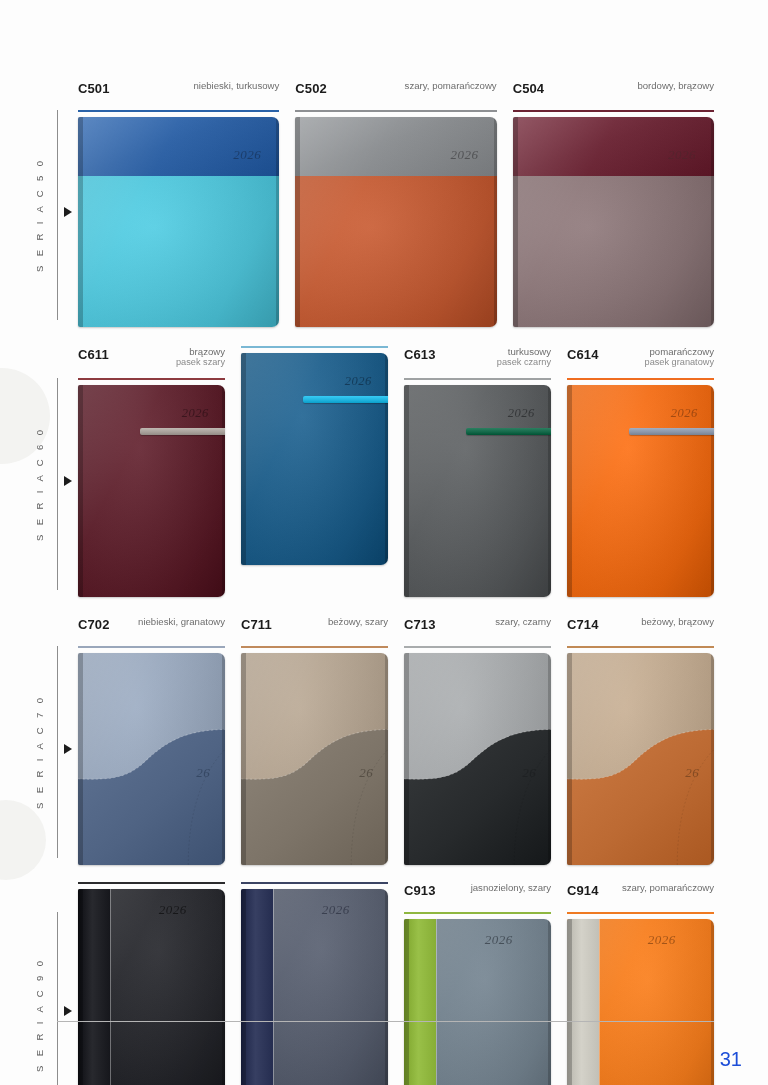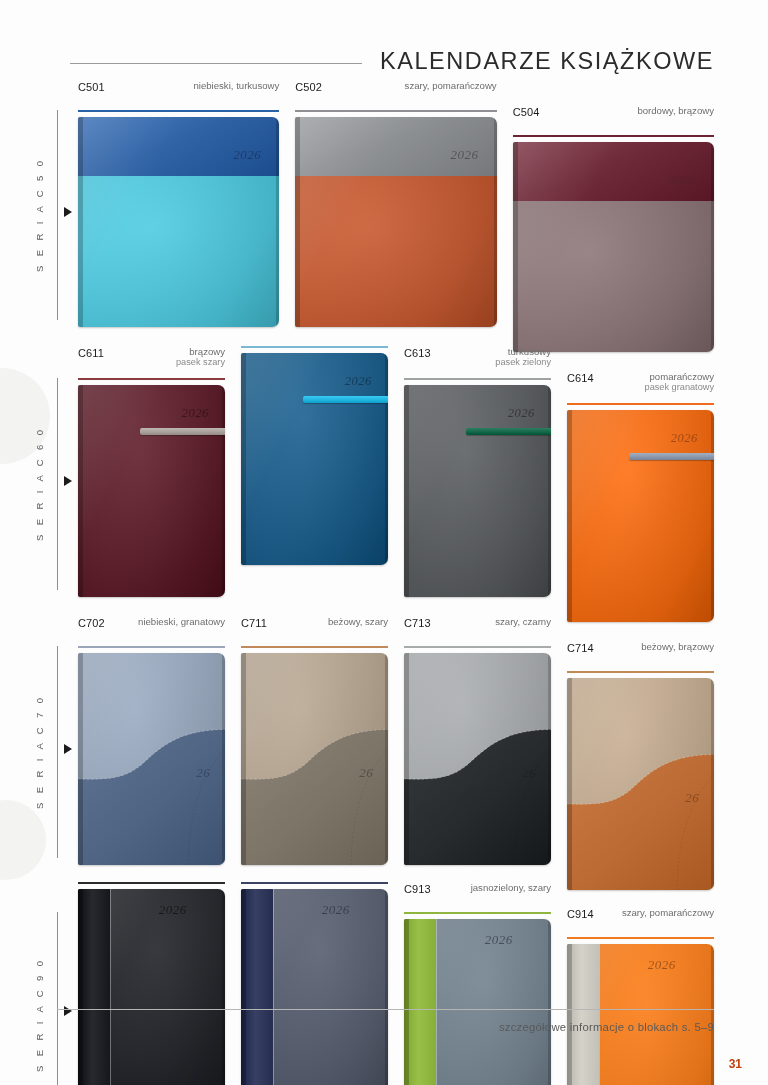--- a/index.html
+++ b/index.html
@@ -110,34 +110,34 @@
     flex: 1;
     display: flex;
     gap: 0;
     padding-right: 54px;
   }
   .cell {
     flex: 1 1 0;
     padding-right: 16px;
     position: relative;
   }
-  .cell:last-child { padding-right: 0; margin-top: 25px; }
+  .cell:last-child { padding-right: 0; }
 
   .cell-head {
     display: flex;
     align-items: flex-start;
     justify-content: space-between;
     margin-bottom: 6px;
     height: 24px;
   }
   .cell-head.two-line { height: 26px; }
 
   .code {
-    font-size: 11px;
-    font-weight: normal;
+    font-size: 13px;
+    font-weight: bold;
     color: #1b1b1b;
     letter-spacing: 0.1px;
     white-space: nowrap;
     padding-top: 1px;
   }
   .desc {
     font-size: 9.6px;
     color: #6d6d6d;
     text-align: right;
     line-height: 1.18;
@@ -246,38 +246,33 @@
   .footer-note {
     text-align: right;
     font-size: 11.3px;
     color: #5a5a5a;
     letter-spacing: 0.25px;
   }
   .page-no {
     position: absolute;
     right: 26px;
     bottom: 14px;
-    font-size: 12px;
-    color: #c2410c;
+    font-size: 20px;
+    color: #1d4ed8;
     z-index: 3;
-    font-weight: bold;
   }
 </style>
 </head>
 <body>
 
 <div class="page">
 
   <div class="blob blob-a"></div>
   <div class="blob blob-b"></div>
 
-  <div class="header">
-    <div class="header-rule"></div>
-    <div class="header-title">KALENDARZE KSIĄŻKOWE</div>
-  </div>
 
   <div class="rows" id="rows">
       <div class="series-row" style="height: 266px;">
         <div class="rail">
           <div class="rail-line" style="top: 30px; height: 210px;"></div>
           <div class="rail-label" style="top: 30px; height: 210px;">S E R I A   C 5 0</div>
           <div class="rail-arrow" style="top: 126.6px;"></div>
         </div>
         <div class="cells">
           <div class="cell">
@@ -351,21 +346,21 @@
               <div class="body" style="background: radial-gradient(at 42% 30%, rgb(45, 109, 153) 0%, rgb(29, 93, 137) 50%, rgb(11, 75, 119) 100%);"></div>
               <div class="stripe" style="background: linear-gradient(rgb(55, 203, 246), rgb(33, 181, 224) 55%, rgb(11, 159, 202));"></div>
               <div class="year" style="color: rgba(10, 30, 50, 0.55);">2026</div>
               <div class="spine"></div>
               <div class="edge"></div>
             </div>
           </div>
           <div class="cell">
             <div class="cell-head two-line">
               <div class="code">C613</div>
-              <div class="desc"><span>turkusowy</span><span class="l2">pasek zielony</span></div>
+              <div class="desc"><span>turkusowy</span><span class="l2">pasek czarny</span></div>
             </div>
             <div class="accent" style="background: rgb(159, 162, 163);"></div>
             <div class="book lay-stripe" style="height: 212px;">
               <div class="body" style="background: radial-gradient(at 42% 30%, rgb(105, 108, 110) 0%, rgb(89, 92, 94) 50%, rgb(71, 74, 76) 100%);"></div>
               <div class="stripe" style="background: linear-gradient(rgb(43, 127, 96), rgb(21, 105, 74) 55%, rgb(0, 83, 52));"></div>
               <div class="year" style="color: rgba(20, 22, 24, 0.55);">2026</div>
               <div class="spine"></div>
               <div class="edge"></div>
             </div>
           </div>
@@ -552,18 +547,17 @@
               <div class="spine"></div>
               <div class="edge"></div>
             </div>
           </div>
         </div>
       </div>
     </div>
 
   <div class="footer">
     <div class="footer-rule"></div>
-    <div class="footer-note">szczegółowe informacje o blokach s. 5–9</div>
   </div>
 
   <div class="page-no">31</div>
 
 </div>
 
 </body></html>

